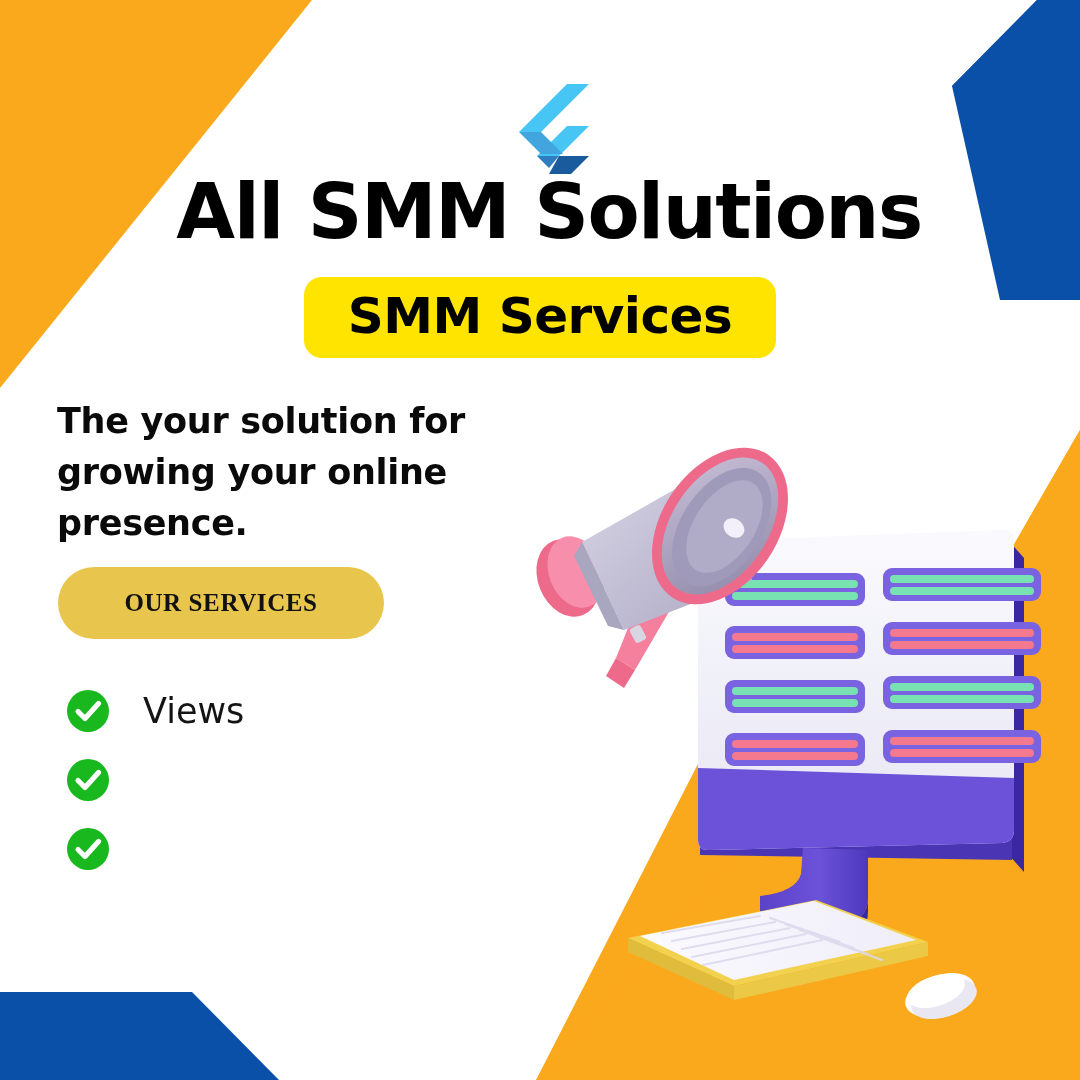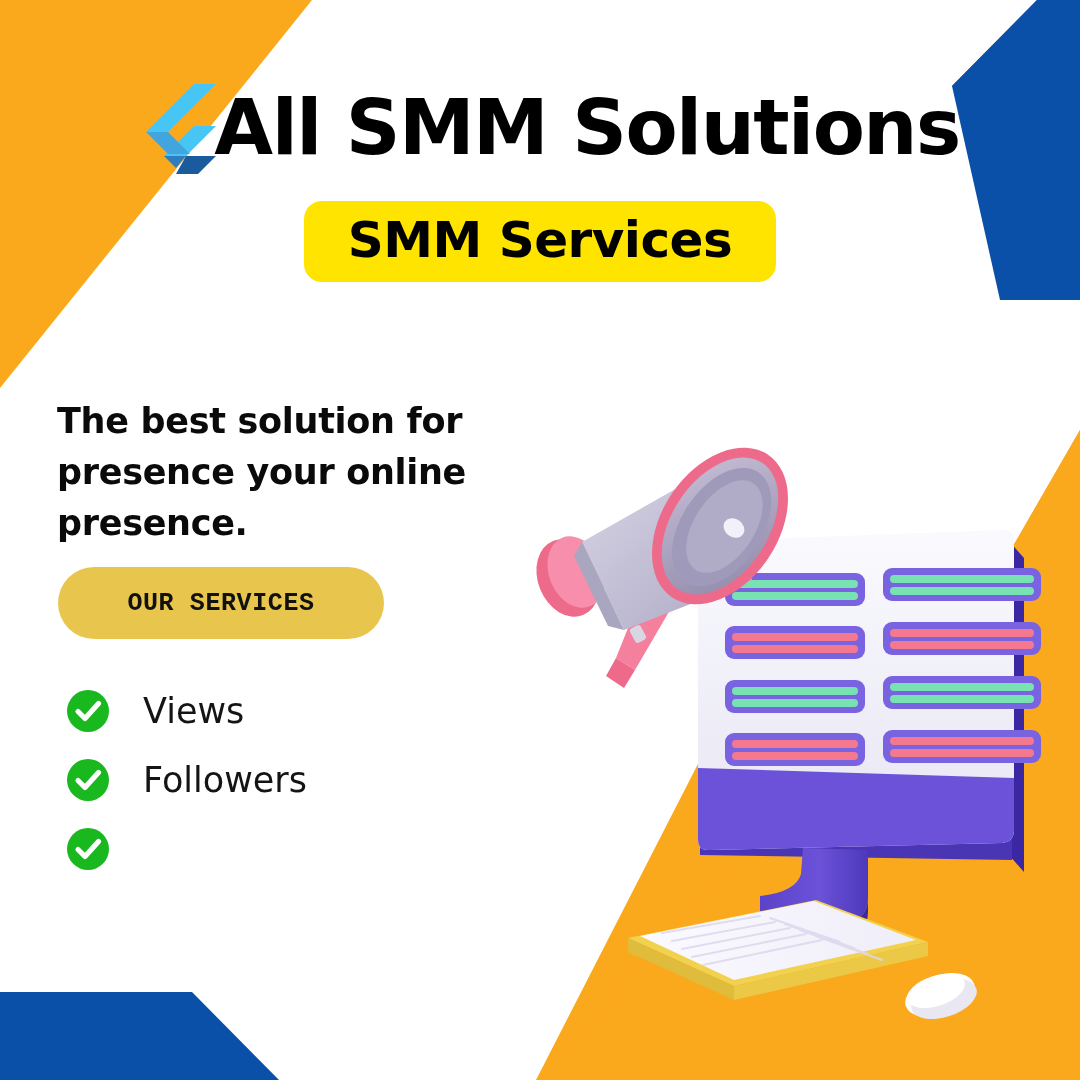--- a/index.html
+++ b/index.html
@@ -26,20 +26,21 @@
     width:1080px;
     display:flex;
     flex-direction:column;
     align-items:center;
   }
   .title-row{
     display:flex;
     align-items:center;
     justify-content:center;
     margin-left:18px;
+    flex-direction:column;
   }
   .brand-logo{
     width:80px;height:92px;
     margin-right:-4px;
     flex:0 0 auto;
   }
   .brand-logo svg{display:block;}
   .page-title{
     font-family:"DejaVu Sans", sans-serif;
     font-size:76px;
@@ -79,21 +80,21 @@
     position:absolute;
     left:58px;top:567px;
     width:326px;height:72px;
     background:#E8C64E;
     border-radius:36px;
     display:flex;
     align-items:center;
     justify-content:center;
   }
   .services-pill span{
-    font-family:Liberation Mono, monospace;
+    font-family:Liberation Serif, serif;
     font-size:25px;
     font-weight:bold;
     letter-spacing:0.6px;
     color:#111111;
   }
   .service-list{
     position:absolute;
     left:66px;top:676px;
     width:420px;
     margin:0;padding:0;
@@ -158,21 +159,21 @@
           <polygon points="26,74 48,74 38,86" fill="#2E7DBF"></polygon>
         </svg>
       </span>
       <span class="page-title">All SMM Solutions</span>
     </div>
     <div class="badge">
       <span>SMM Services</span>
     </div>
   </div>
 
-  <div class="tagline">The best solution for presence your online presence.</div>
+  <div class="tagline">The your solution for growing your online presence.</div>
 
   <div class="services-pill">
     <span>OUR SERVICES</span>
   </div>
 
   <ul class="service-list">
     <li class="service-item">
       <span class="check-icon">
         <svg viewBox="0 0 44 44" xmlns="http://www.w3.org/2000/svg">
           <circle cx="22" cy="22" r="21" fill="#18B81E"></circle>
@@ -181,21 +182,20 @@
       </span>
       <span class="service-label">Views</span>
     </li>
     <li class="service-item">
       <span class="check-icon">
         <svg viewBox="0 0 44 44" xmlns="http://www.w3.org/2000/svg">
           <circle cx="22" cy="22" r="21" fill="#18B81E"></circle>
           <path d="M12 22.5 L19 29.5 L32.5 14.5" fill="none" stroke="#ffffff" stroke-width="5.2" stroke-linecap="round" stroke-linejoin="round"></path>
         </svg>
       </span>
-      <span class="service-label">Followers</span>
     </li>
     <li class="service-item">
       <span class="check-icon">
         <svg viewBox="0 0 44 44" xmlns="http://www.w3.org/2000/svg">
           <circle cx="22" cy="22" r="21" fill="#18B81E"></circle>
           <path d="M12 22.5 L19 29.5 L32.5 14.5" fill="none" stroke="#ffffff" stroke-width="5.2" stroke-linecap="round" stroke-linejoin="round"></path>
         </svg>
       </span>
     </li>
   </ul>

